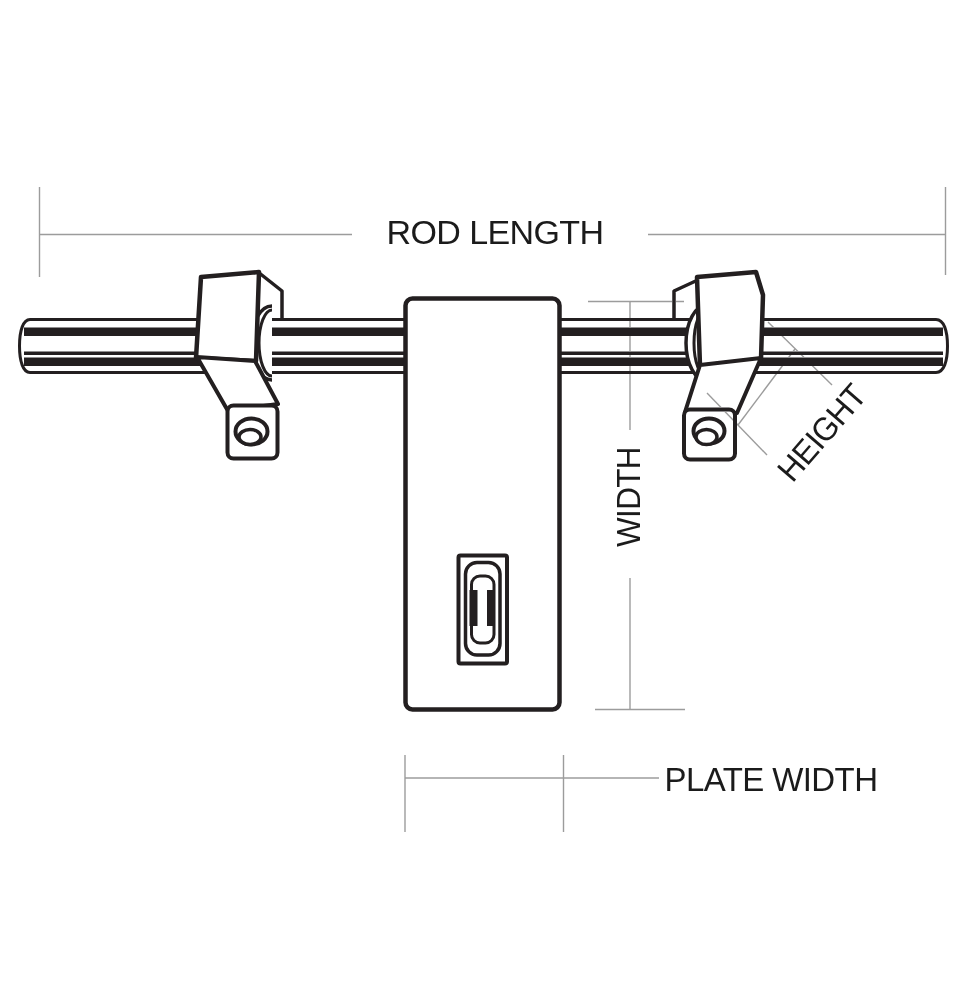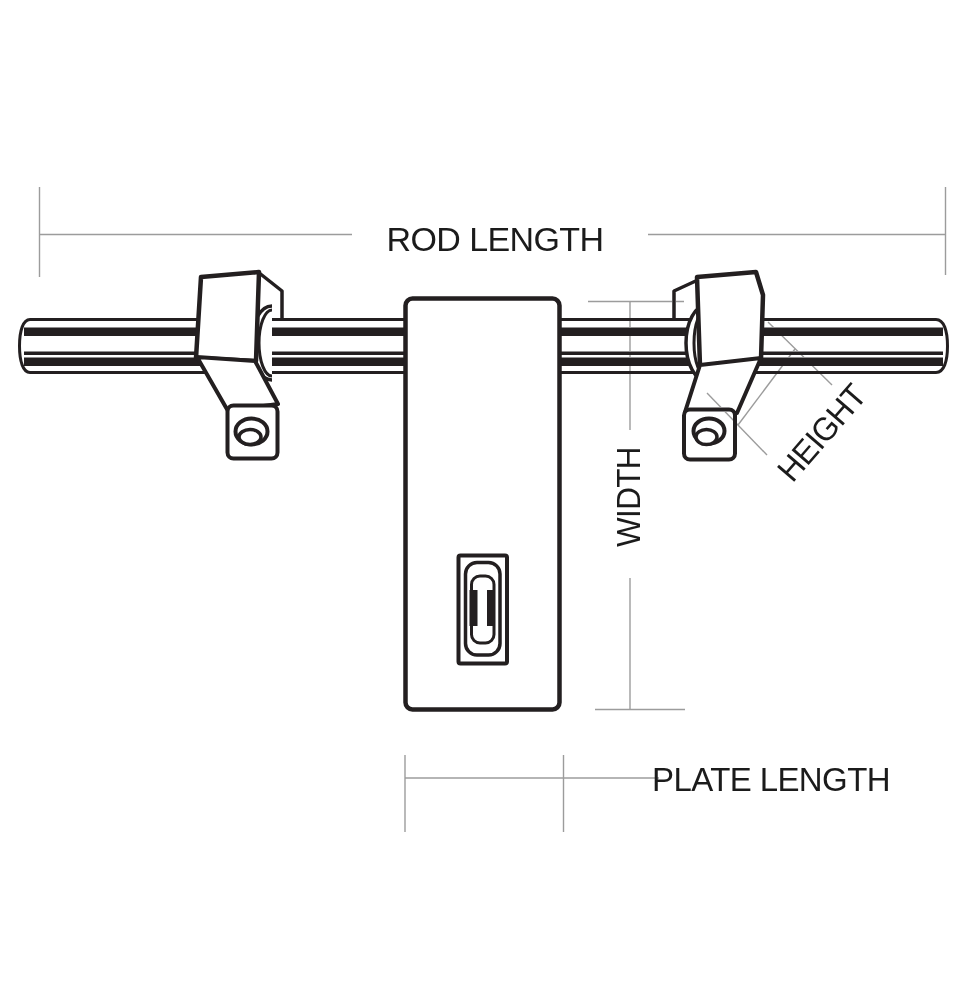--- a/index.html
+++ b/index.html
@@ -21,21 +21,21 @@
   .dim-label{
     position:absolute;
     color:#1b1b1b;
     font-size:33px;
     letter-spacing:-0.6px;
     line-height:40px;
     white-space:nowrap;
     text-align:center;
     transform-origin:center center;
   }
-  .lbl-rod-length{left:345px;top:219px;width:300px;font-size:34px;}
+  .lbl-rod-length{left:345px;top:212px;width:300px;font-size:34px;}
   .lbl-width{left:529px;top:477px;width:200px;transform:rotate(-90deg) scaleX(0.95);}
   .lbl-height{left:672px;top:413px;width:300px;transform:rotate(-49deg) scaleX(0.95);}
   .lbl-plate-width{left:621px;top:760px;width:300px;}
 </style>
 </head>
 <body>
 
 <div class="stage">
 
 <svg width="973" height="1000" viewBox="0 0 973 1000">
@@ -109,15 +109,15 @@
       <line class="dim" x1="768" y1="322" x2="832" y2="385"></line>
       <line class="dim" x1="707" y1="393" x2="767" y2="455"></line>
       <line class="dim" x1="795" y1="349" x2="738" y2="425"></line>
     </g>
   </g>
 </svg>
 
 <div class="dim-label lbl-rod-length">ROD LENGTH</div>
 <div class="dim-label lbl-width">WIDTH</div>
 <div class="dim-label lbl-height">HEIGHT</div>
-<div class="dim-label lbl-plate-width">PLATE LENGTH</div>
+<div class="dim-label lbl-plate-width">PLATE WIDTH</div>
 
 </div>
 
 </body></html>

